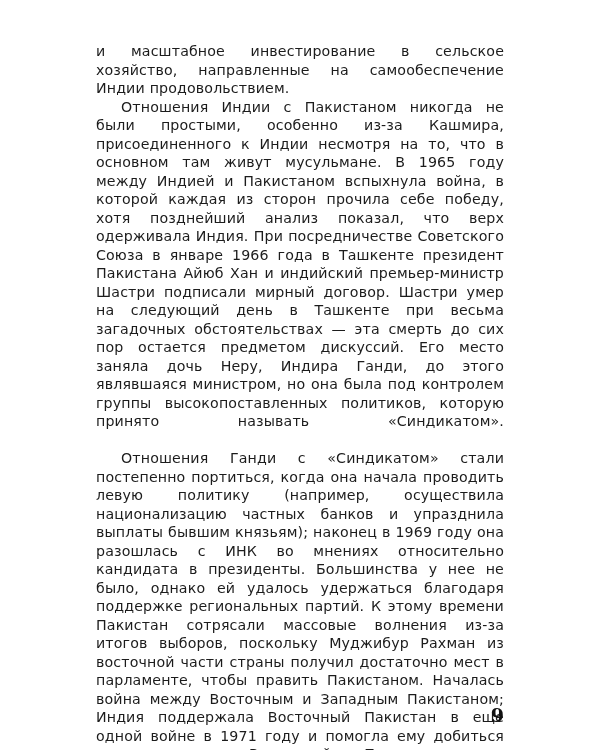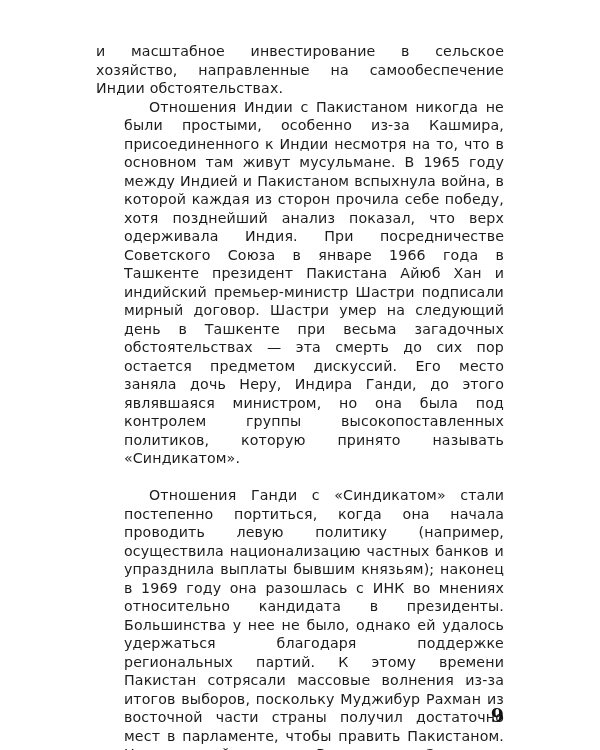--- a/index.html
+++ b/index.html
@@ -41,21 +41,20 @@
     word-spacing: 0.01em;
     hyphens: manual;
   }
 
   .para + .para {
     margin-top: 0;
   }
 
   .para.indent {
     text-indent: 25px;
-    margin-left: 28px;
   }
 
   
   .para::after {
     content: "";
     display: inline-block;
     width: 100%;
   }
   .para.no-stretch::after {
     content: none;
@@ -72,21 +71,21 @@
     color: #111111;
     font-family: "DejaVu Serif", "Liberation Serif", serif;
   }
 </style>
 </head>
 <body>
 
 <div class="page">
 
   <div class="text-column">
-    <p class="para no-stretch">и масштабное инвестирование в сельское хозяйство, направленные на самообеспечение Индии обстоятельствах.</p>
+    <p class="para no-stretch">и масштабное инвестирование в сельское хозяйство, направленные на самообеспечение Индии продовольствием.</p>
     <p class="para indent">Отношения Индии с Пакистаном никогда не были простыми, особенно из-за Кашмира, присоединенного к Индии несмотря на то, что в основном там живут мусульмане. В 1965 году между Индией и Пакистаном вспыхнула война, в которой каждая из сторон прочила себе победу, хотя позднейший анализ показал, что верх одерживала Индия. При посредничестве Советского Союза в январе 1966 года в Ташкенте президент Пакистана Айюб Хан и индийский премьер-министр Шастри подписали мирный договор. Шастри умер на следующий день в Ташкенте при весьма загадочных обстоятельствах — эта смерть до сих пор остается предметом дискуссий. Его место заняла дочь Неру, Индира Ганди, до этого являвшаяся министром, но она была под контролем группы высокопоставленных политиков, которую принято называть «Синдикатом».</p>
     <p class="para indent no-stretch">Отношения Ганди с «Синдикатом» стали постепенно портиться, когда она начала проводить левую политику (например, осуществила национализацию частных банков и упразднила выплаты бывшим князьям); наконец в 1969 году она разошлась с ИНК во мнениях относительно кандидата в президенты. Большинства у нее не было, однако ей удалось удержаться благодаря поддержке региональных партий. К этому времени Пакистан сотрясали массовые волнения из-за итогов выборов, поскольку Муджибур Рахман из восточной части страны получил достаточно мест в парламенте, чтобы править Пакистаном. Началась война между Восточным и Западным Пакистаном; Индия поддержала Восточный Пакистан в еще одной войне в 1971 году и помогла ему добиться независимости. Восточный Пакистан стал отдельным государством Бангладеш во главе с президентом Муджибуром Рахманом. Ганди сразу стала героиней, а ее партия победила на выборах 1971 года.</p>
 
   </div>
 
   <div class="page-number">9</div>
 
 </div>
 
 </body></html>

